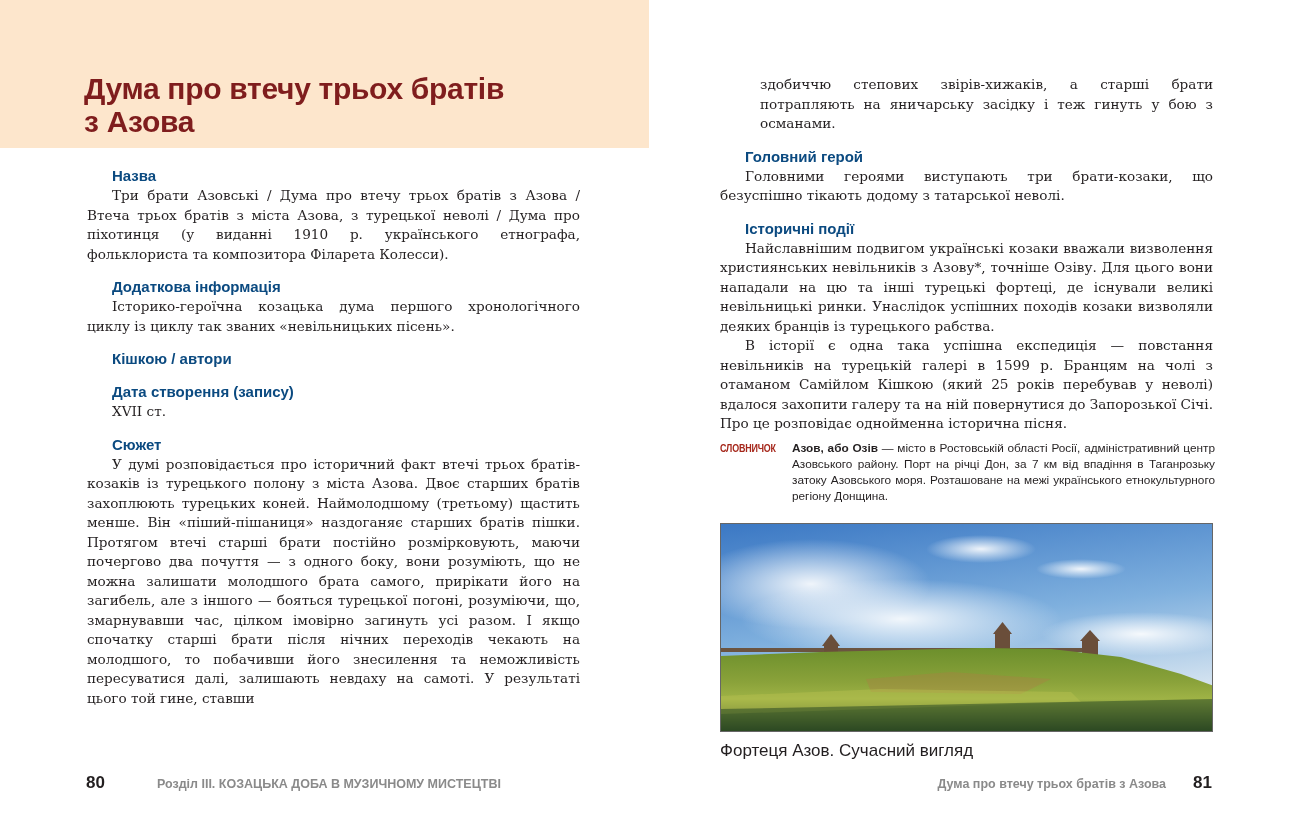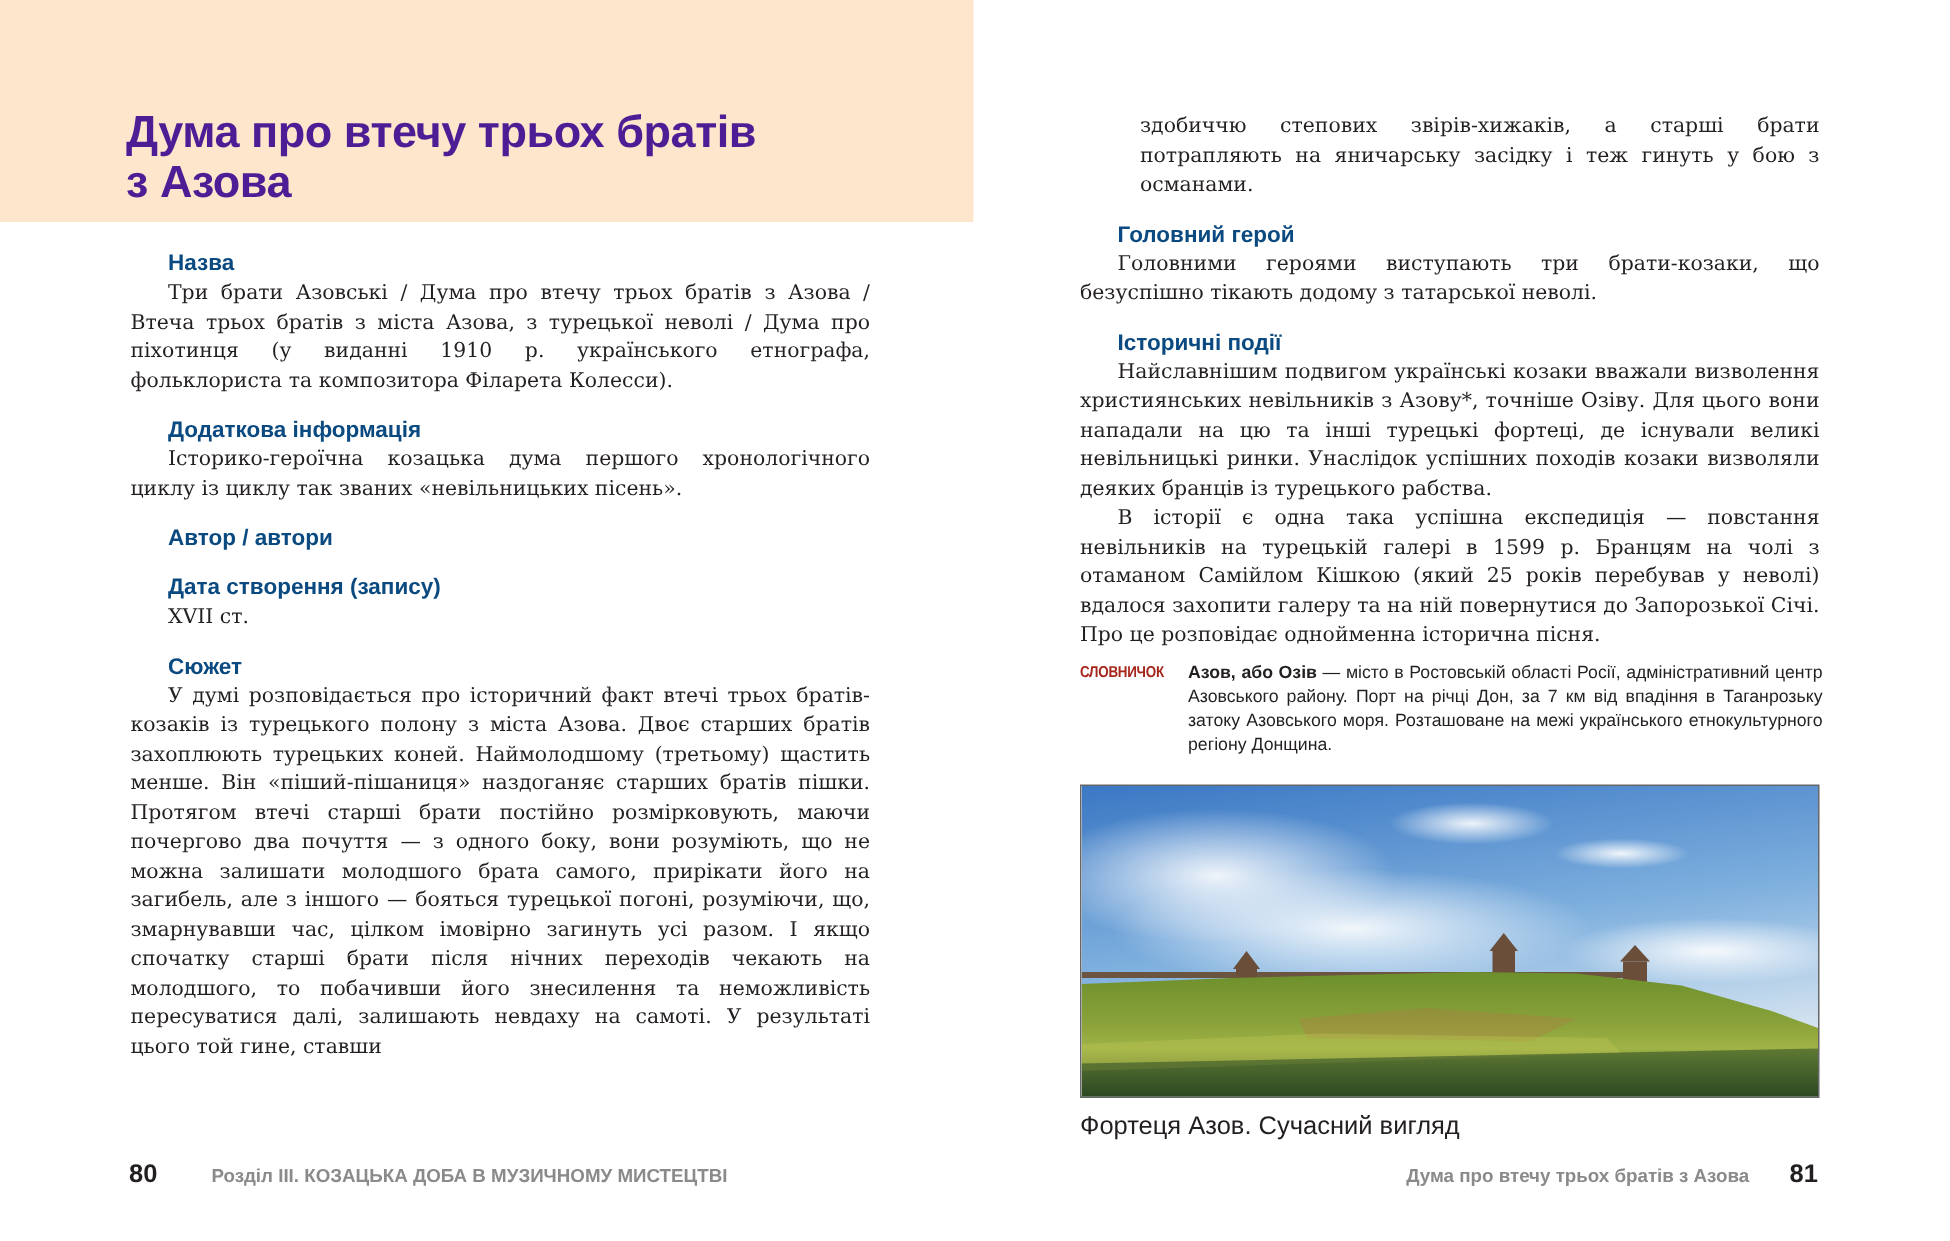--- a/index.html
+++ b/index.html
@@ -6,21 +6,21 @@
   html, body { width: 1300px; height: 827px; background: #ffffff; overflow: hidden; }
   body { position: relative; font-family: "DejaVu Serif", serif; color: #231f20; }
 
   .header-band {
     position: absolute; left: 0; top: 0; width: 649px; height: 148px;
     background: #fde6cc;
   }
   .chapter-title {
     position: absolute; left: 84px; top: 72px; width: 500px;
     font-family: "Liberation Sans", sans-serif; font-weight: bold;
-    font-size: 30px; line-height: 33px; color: #4c1d95; letter-spacing: -0.3px;
+    font-size: 30px; line-height: 33px; color: #7f1d1d; letter-spacing: -0.3px;
   }
 
   .col { position: absolute; font-size: 13.6px; line-height: 19.5px; }
   .col-left { left: 87px; top: 166px; width: 493px; }
   .col-right { left: 720px; top: 75px; width: 493px; }
 
   .section-heading {
     font-family: "Liberation Sans", sans-serif; font-weight: bold;
     font-size: 15px; line-height: 20px; color: #0b4a80;
     padding-left: 25px; margin-top: 13px; margin-bottom: 0px;
@@ -48,21 +48,21 @@
     position: absolute; left: 720px; top: 523px; width: 493px; height: 209px;
     overflow: hidden; border: 1px solid #666;
   }
   .photo svg { display: block; }
   .photo-caption {
     position: absolute; left: 720px; top: 741px;
     font-family: "Liberation Sans", sans-serif; font-size: 17px; color: #231f20;
   }
 
   .footer { position: absolute; top: 773px; font-family: "Liberation Sans", sans-serif; display: flex; align-items: baseline; }
-  .footer-left { left: 86px; }
+  .footer-left { left: 86px; gap: 16px; }
   .footer-right { right: 88px; }
   .page-num { font-weight: bold; font-size: 17px; color: #231f20; }
   .running-head { font-weight: bold; font-size: 12.5px; color: #8a8a8a; padding-left: 24px; }
   .footer-left .running-head { margin-left: 12px; }
   .footer-right .running-head { margin-right: 27px; }
 </style>
 </head>
 <body>
 
 <div class="header-band"></div>
@@ -74,21 +74,21 @@
 <div class="col col-left">
   <section>
     <h2 class="section-heading first">Назва</h2>
     <p class="para">Три брати Азовські / Дума про втечу трьох братів з Азова / Втеча трьох братів з міста Азова, з турецької неволі / Дума про піхотинця (у виданні 1910 р. українського етнографа, фольклориста та композитора Філарета Колесси).</p>
   </section>
   <section>
     <h2 class="section-heading">Додаткова інформація</h2>
     <p class="para">Історико-героїчна козацька дума першого хронологічного циклу із циклу так званих «невільницьких пісень».</p>
   </section>
   <section>
-    <h2 class="section-heading">Автор / автори</h2>
+    <h2 class="section-heading">Кішкою / автори</h2>
   </section>
   <section>
     <h2 class="section-heading">Дата створення (запису)</h2>
     <p class="para">XVII ст.</p>
   </section>
   <section>
     <h2 class="section-heading">Сюжет</h2>
     <p class="para">У думі розповідається про історичний факт втечі трьох братів-козаків із турецького полону з міста Азова. Двоє старших братів захоплюють турецьких коней. Наймолодшому (третьому) щастить менше. Він «піший-пішаниця» наздоганяє старших братів пішки. Протягом втечі старші брати постійно розмірковують, маючи почергово два почуття — з одного боку, вони розуміють, що не можна залишати молодшого брата самого, прирікати його на загибель, але з іншого — бояться турецької погоні, розуміючи, що, змарнувавши час, цілком імовірно загинуть усі разом. І якщо спочатку старші брати після нічних переходів чекають на молодшого, то побачивши його знесилення та неможливість пересуватися далі, залишають невдаху на самоті. У результаті цього той гине, ставши</p>
   </section>
 </div>

